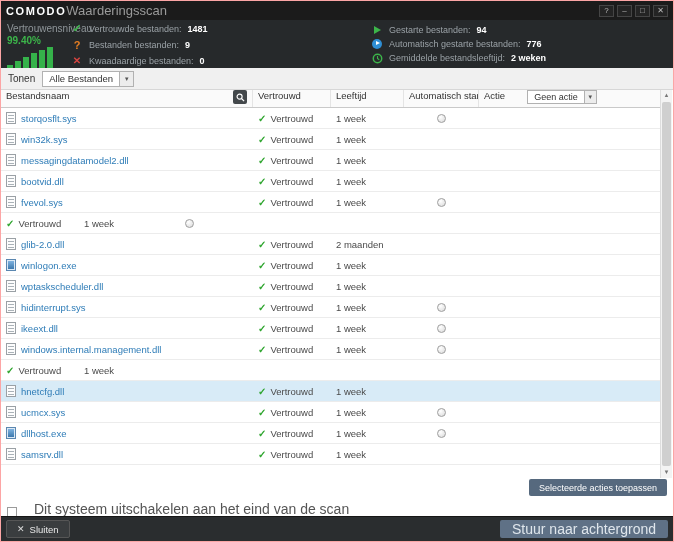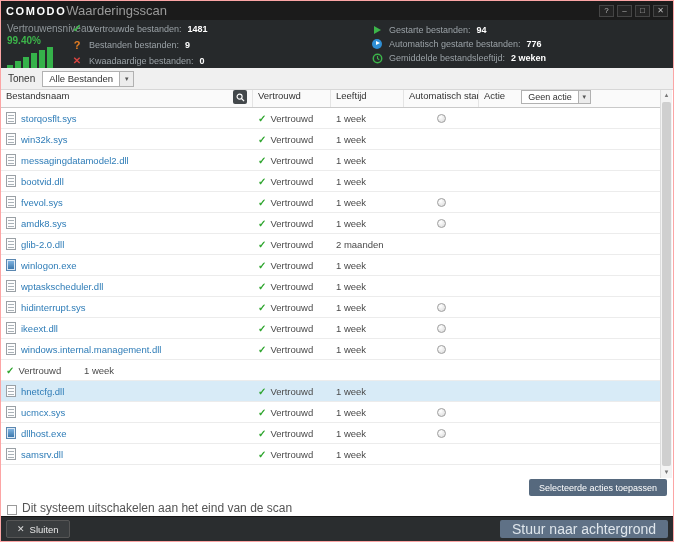--- a/index.html
+++ b/index.html
@@ -45,21 +45,21 @@
 .dropdown.small .val{min-width:44px;font-size:9px}
 .dropdown.small .caret{width:12px}
 
 
 .thead{position:absolute;top:89px;left:0;right:13px;height:18px;background:#fafafa;border-bottom:1px solid #c9c9c9;display:flex;align-items:center;font-size:9.5px;color:#333}
 .th{padding:0 5px;height:100%;display:flex;align-items:flex-start;border-right:1px solid #e4e4e4;white-space:nowrap;overflow:hidden}
 .th.name{width:252px;justify-content:space-between}
 .th.rating{width:78px}
 .th.age{width:73px}
 .th.auto{width:75px}
-.th.action{flex:1;gap:16px;border-right:none}
+.th.action{flex:1;gap:22px;border-right:none}
 .search-btn{width:14px;height:14px;background:#43484b;border-radius:2px;display:flex;align-items:center;justify-content:center;flex:0 0 auto}
 
 
 .tbody{position:absolute;top:107px;left:0;right:13px;height:357px;background:#fff;overflow:hidden}
 .trow{display:flex;align-items:center;height:21px;border-bottom:1px solid #ececec;font-size:9.5px;color:#4a4a4a}
 .trow.hl{background:#d8ebf7}
 .c{padding:0 5px;white-space:nowrap;overflow:hidden}
 .c.name{width:252px;display:flex;align-items:center;gap:5px}
 .c.rating{width:78px;display:flex;align-items:center}
 .c.age{width:73px}
@@ -76,21 +76,21 @@
 
 
 .vscroll{position:absolute;top:89px;right:1px;width:12px;height:388px;background:#f3f3f3;border-left:1px solid #ddd}
 .sarrow{position:absolute;left:0;width:100%;height:11px;color:#777;font-size:6px;text-align:center;line-height:11px}
 .sarrow.up{top:0}
 .sarrow.down{bottom:0}
 .sthumb{position:absolute;left:1px;right:1px;top:12px;bottom:12px;background:#cfcfcf;border-radius:2px}
 
 
 .apply-btn{position:absolute;top:478px;right:6px;height:17px;padding:0 10px;background:#56697e;color:#fff;font-size:9px;border:none;border-radius:2px;cursor:pointer;font-family:inherit}
-.chk-row{position:absolute;top:500px;left:6px;display:flex;align-items:flex-end;gap:5px;font-size:12px;color:#555}
+.chk-row{position:absolute;top:500px;left:6px;display:flex;align-items:flex-end;gap:17px;font-size:14px;color:#555}
 .checkbox{width:10px;height:10px;border:1px solid #9b9b9b;background:#fff;flex:0 0 auto}
 
 
 .bottombar{position:absolute;left:0;right:0;bottom:0;height:25px;background:#2a2d2f;border-top:1px solid #161616;display:flex;align-items:center;padding:0 5px}
 .close-btn{height:18px;padding:0 10px;background:#3a3d3f;border:1px solid #565656;color:#e8e8e8;font-size:9.5px;display:flex;align-items:center;gap:5px;border-radius:2px;cursor:pointer;font-family:inherit}
 .close-x{font-size:9px;color:#dcdcdc}
 .bg-btn{margin-left:auto;height:18px;padding:0 12px;background:#5f7186;border:none;color:#dfe6ec;font-size:14px;border-radius:2px;cursor:pointer;font-family:inherit}
 </style>
 </head>
 <body>
@@ -266,24 +266,20 @@
           <span class="vchk">✓</span>
           <span>Vertrouwd</span>
         </div>
         <div class="c age">1 week</div>
         <div class="c auto">
           <span class="dot"></span>
         </div>
         <div class="c action"></div>
       </div>
       <div class="trow">
-        <div class="c name">
-          <span class="ficon doc"></span>
-          <span class="flink">amdk8.sys</span>
-        </div>
         <div class="c rating">
           <span class="vchk">✓</span>
           <span>Vertrouwd</span>
         </div>
         <div class="c age">1 week</div>
         <div class="c auto">
           <span class="dot"></span>
         </div>
         <div class="c action"></div>
       </div>

